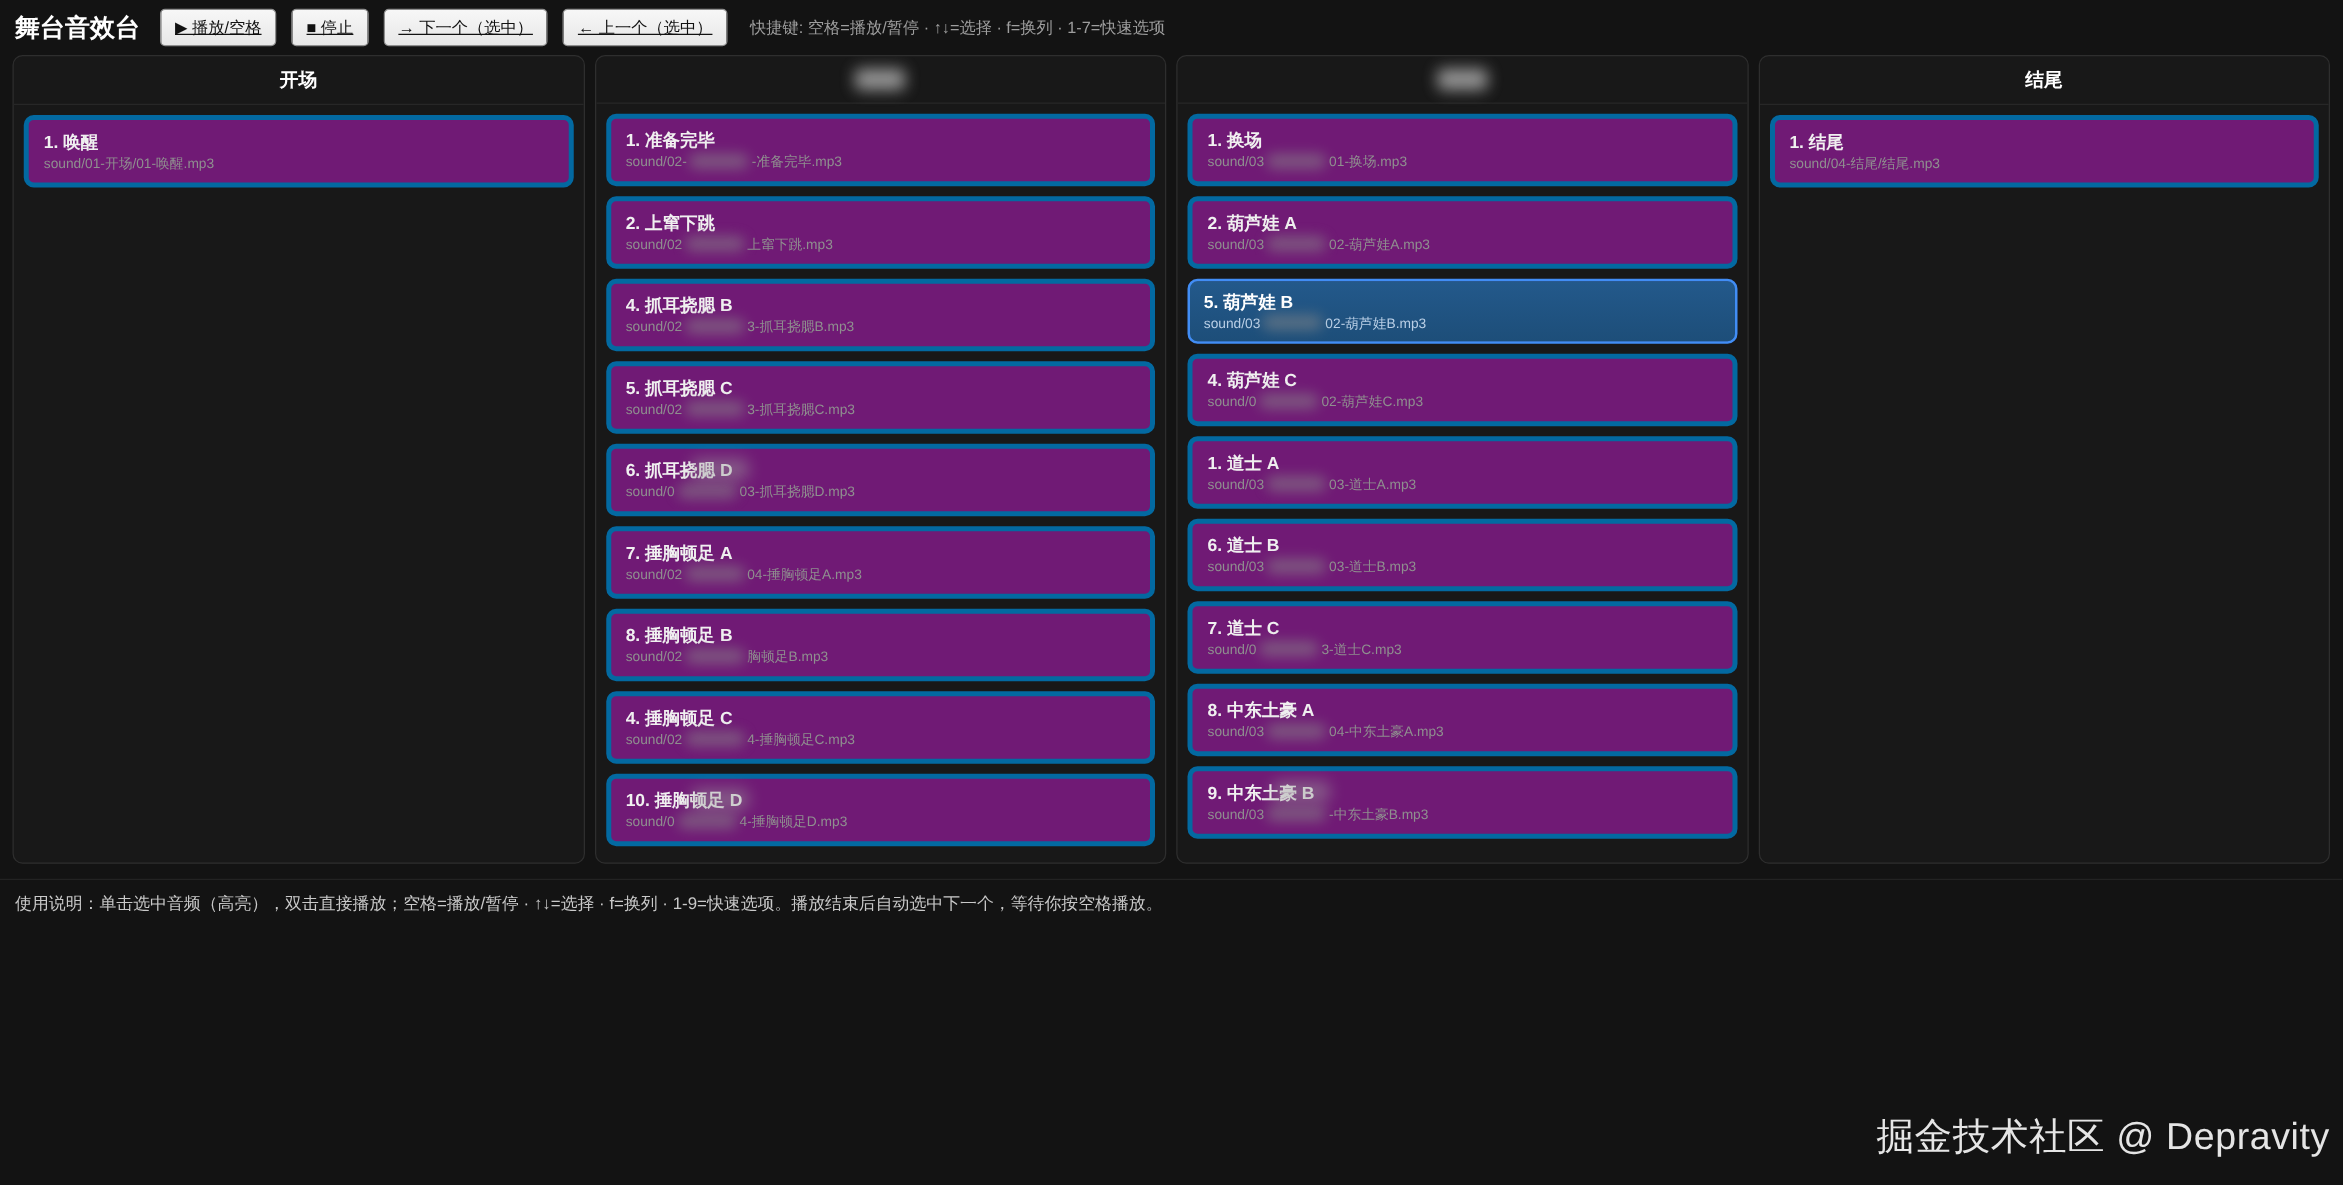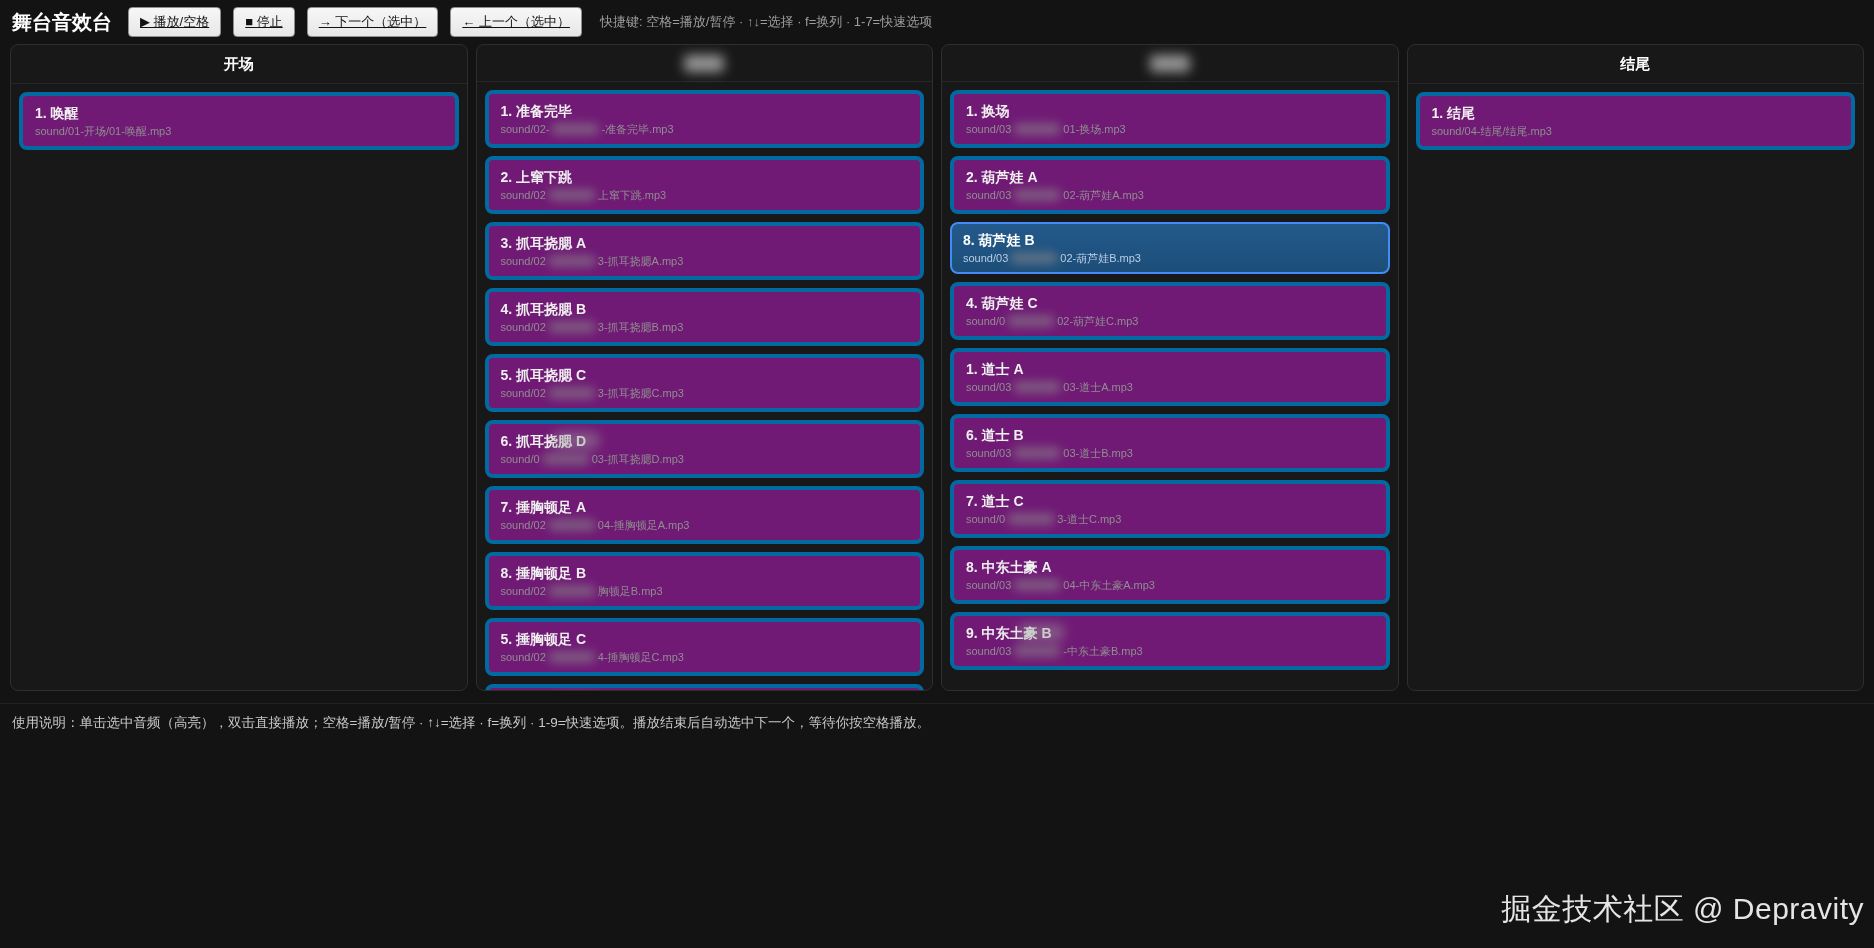--- a/index.html
+++ b/index.html
@@ -113,66 +113,62 @@
       <div class="col-list">
         <div class="item">
           <div class="item-title">1. 准备完毕</div>
           <div class="item-path">sound/02-<span class="path-censor"></span>-准备完毕.mp3</div>
         </div>
         <div class="item">
           <div class="item-title">2. 上窜下跳</div>
           <div class="item-path">sound/02<span class="path-censor"></span>上窜下跳.mp3</div>
         </div>
         <div class="item">
-          <div class="item-title">3. 抓耳挠腮 A</div>
-          <div class="item-path">sound/02<span class="path-censor"></span>3-抓耳挠腮A.mp3</div>
-        </div>
-        <div class="item">
           <div class="item-title">4. 抓耳挠腮 B</div>
           <div class="item-path">sound/02<span class="path-censor"></span>3-抓耳挠腮B.mp3</div>
         </div>
         <div class="item">
           <div class="item-title">5. 抓耳挠腮 C</div>
           <div class="item-path">sound/02<span class="path-censor"></span>3-抓耳挠腮C.mp3</div>
         </div>
         <div class="item">
           <div class="item-title">6. 抓耳挠腮 D<span class="title-censor"></span></div>
           <div class="item-path">sound/0<span class="path-censor"></span>03-抓耳挠腮D.mp3</div>
         </div>
         <div class="item">
           <div class="item-title">7. 捶胸顿足 A</div>
           <div class="item-path">sound/02<span class="path-censor"></span>04-捶胸顿足A.mp3</div>
         </div>
         <div class="item">
           <div class="item-title">8. 捶胸顿足 B</div>
           <div class="item-path">sound/02<span class="path-censor"></span>胸顿足B.mp3</div>
         </div>
         <div class="item">
-          <div class="item-title">5. 捶胸顿足 C</div>
+          <div class="item-title">4. 捶胸顿足 C</div>
           <div class="item-path">sound/02<span class="path-censor"></span>4-捶胸顿足C.mp3</div>
         </div>
         <div class="item">
           <div class="item-title">10. 捶胸顿足 D<span class="title-censor"></span></div>
           <div class="item-path">sound/0<span class="path-censor"></span>4-捶胸顿足D.mp3</div>
         </div>
       </div>
     </section>
     <section class="column">
       <div class="col-header"><span class="header-censor"></span></div>
       <div class="col-list">
         <div class="item">
           <div class="item-title">1. 换场</div>
           <div class="item-path">sound/03<span class="path-censor"></span>01-换场.mp3</div>
         </div>
         <div class="item">
           <div class="item-title">2. 葫芦娃 A</div>
           <div class="item-path">sound/03<span class="path-censor"></span>02-葫芦娃A.mp3</div>
         </div>
         <div class="item selected">
-          <div class="item-title">8. 葫芦娃 B</div>
+          <div class="item-title">5. 葫芦娃 B</div>
           <div class="item-path">sound/03<span class="path-censor"></span>02-葫芦娃B.mp3</div>
         </div>
         <div class="item">
           <div class="item-title">4. 葫芦娃 C</div>
           <div class="item-path">sound/0<span class="path-censor"></span>02-葫芦娃C.mp3</div>
         </div>
         <div class="item">
           <div class="item-title">1. 道士 A</div>
           <div class="item-path">sound/03<span class="path-censor"></span>03-道士A.mp3</div>
         </div>

